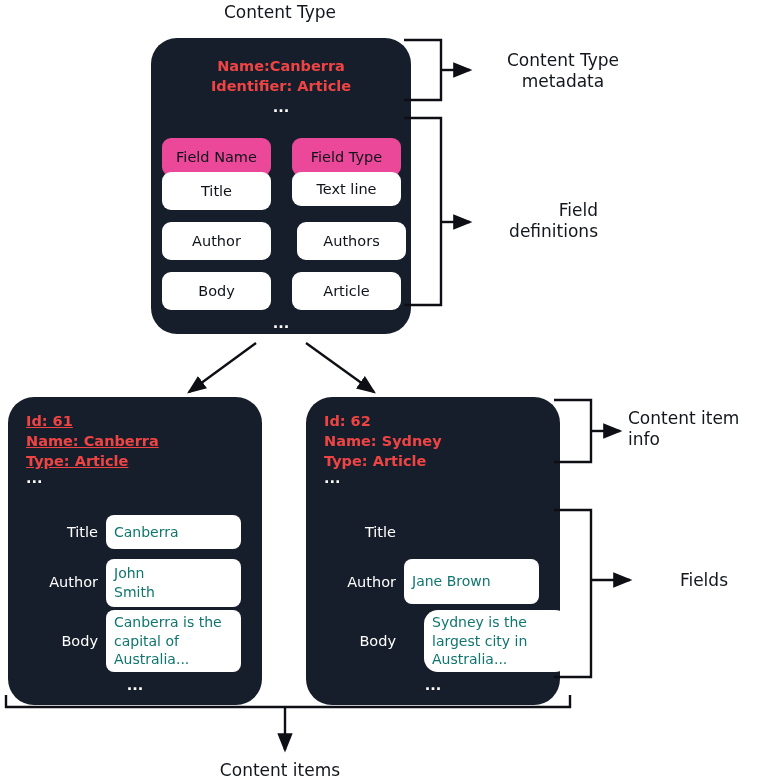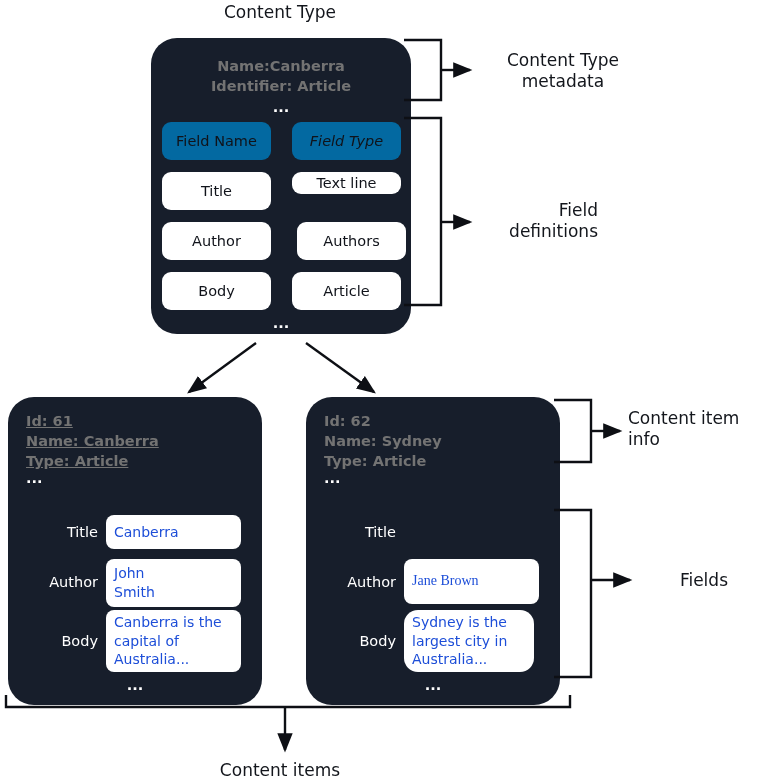--- a/index.html
+++ b/index.html
@@ -17,48 +17,48 @@
     white-space:pre-line;
   }
 
   
   .card{
     position:absolute;
     background:#171e2b;
     border-radius:26px;
   }
   .card-title{
-    color:#737373;font-weight:bold;font-size:14.5px;line-height:1.38;
+    color:#ef4444;font-weight:bold;font-size:14.5px;line-height:1.38;
     white-space:pre-line;
   }
   .ellipsis{
     color:#ffffff;font-weight:bold;font-size:14.5px;line-height:1;
   }
 
   
   .pill{
     position:absolute;
     display:flex;align-items:center;justify-content:center;
     border-radius:9px;
     font-size:14.5px;
     box-sizing:border-box;
     text-align:center;
   }
-  .pill.head{background:#0369a1;color:#10131a;}
+  .pill.head{background:#ec4899;color:#10131a;margin-top:16px;}
   .pill.cell{background:#ffffff;color:#10131a;}
 
   
   .f-label{
     position:absolute;
     color:#ffffff;font-size:14.5px;text-align:right;
     display:flex;align-items:center;justify-content:flex-end;
   }
   .f-value{
     position:absolute;
-    background:#ffffff;color:#1d4ed8;
+    background:#ffffff;color:#0f766e;
     border-radius:8px;
     font-size:14px;line-height:1.33;
     padding:5px 8px;box-sizing:border-box;
     display:flex;flex-direction:column;justify-content:center;
     white-space:pre-line;
   }
 
   svg.overlay{position:absolute;left:0;top:0;width:773px;height:782px;pointer-events:none;}
 </style>
 </head>
@@ -66,24 +66,24 @@
 
 <div class="abs caption" style="left:180px;top:2px;width:200px;">Content Type</div>
 
 <div class="card" style="left:151px;top:38px;width:260px;height:296px;">
   <div class="abs card-title" style="left:0;top:18px;width:260px;text-align:center;">Name:Canberra
 Identifier: Article</div>
   <div class="abs ellipsis" style="left:0;top:62px;width:260px;text-align:center;">...</div>
 </div>
 
 <div class="pill head" style="left:162px;top:122px;width:109px;height:38px;">Field Name</div>
-<div class="pill head" style="left:292px;top:122px;width:109px;height:38px;font-style:italic;">Field Type</div>
+<div class="pill head" style="left:292px;top:122px;width:109px;height:38px;">Field Type</div>
 
 <div class="pill cell" style="left:162px;top:172px;width:109px;height:38px;">Title</div>
-<div class="pill cell" style="left:292px;top:172px;width:109px;height:22px;">Text line</div>
+<div class="pill cell" style="left:292px;top:172px;width:109px;height:34px;">Text line</div>
 
 <div class="pill cell" style="left:162px;top:222px;width:109px;height:38px;">Author</div>
 <div class="pill cell" style="left:297px;top:222px;width:109px;height:38px;">Authors</div>
 
 <div class="pill cell" style="left:162px;top:272px;width:109px;height:38px;">Body</div>
 <div class="pill cell" style="left:292px;top:272px;width:109px;height:38px;">Article</div>
 
 <div class="abs ellipsis" style="left:151px;top:316px;width:260px;text-align:center;">...</div>
 
 <div class="abs caption" style="left:478px;top:50px;width:170px;">Content Type
@@ -114,24 +114,24 @@
 <div class="card" style="left:306px;top:397px;width:254px;height:308px;"></div>
 <div class="abs card-title" style="left:324px;top:411px;width:230px;">Id: 62
 Name: Sydney
 Type: Article</div>
 <div class="abs ellipsis" style="left:324px;top:471px;width:60px;">...</div>
 
 <div class="f-label" style="left:318px;top:515px;width:78px;height:34px;">Title</div>
 <div class="f-value" style="left:404px;top:515px;width:135px;height:18px;margin-top:48px;">Sydney</div>
 
 <div class="f-label" style="left:318px;top:559px;width:78px;height:45px;">Author</div>
-<div class="f-value" style="left:404px;top:559px;width:135px;height:45px;font-family:Liberation Serif, serif;">Jane Brown</div>
+<div class="f-value" style="left:404px;top:559px;width:135px;height:45px;">Jane Brown</div>
 
 <div class="f-label" style="left:318px;top:610px;width:78px;height:62px;">Body</div>
-<div class="f-value" style="left:404px;top:610px;width:130px;height:62px;border-radius:14px;">Sydney is the
+<div class="f-value" style="left:424px;top:610px;width:145px;height:62px;border-radius:14px;">Sydney is the
 largest city in
 Australia...</div>
 
 <div class="abs ellipsis" style="left:306px;top:678px;width:254px;text-align:center;">...</div>
 
 <div class="abs caption" style="left:628px;top:408px;width:145px;text-align:left;">Content item
 info</div>
 <div class="abs caption" style="left:638px;top:570px;width:90px;text-align:right;">Fields</div>
 
 <div class="abs caption" style="left:180px;top:760px;width:200px;">Content items</div>

